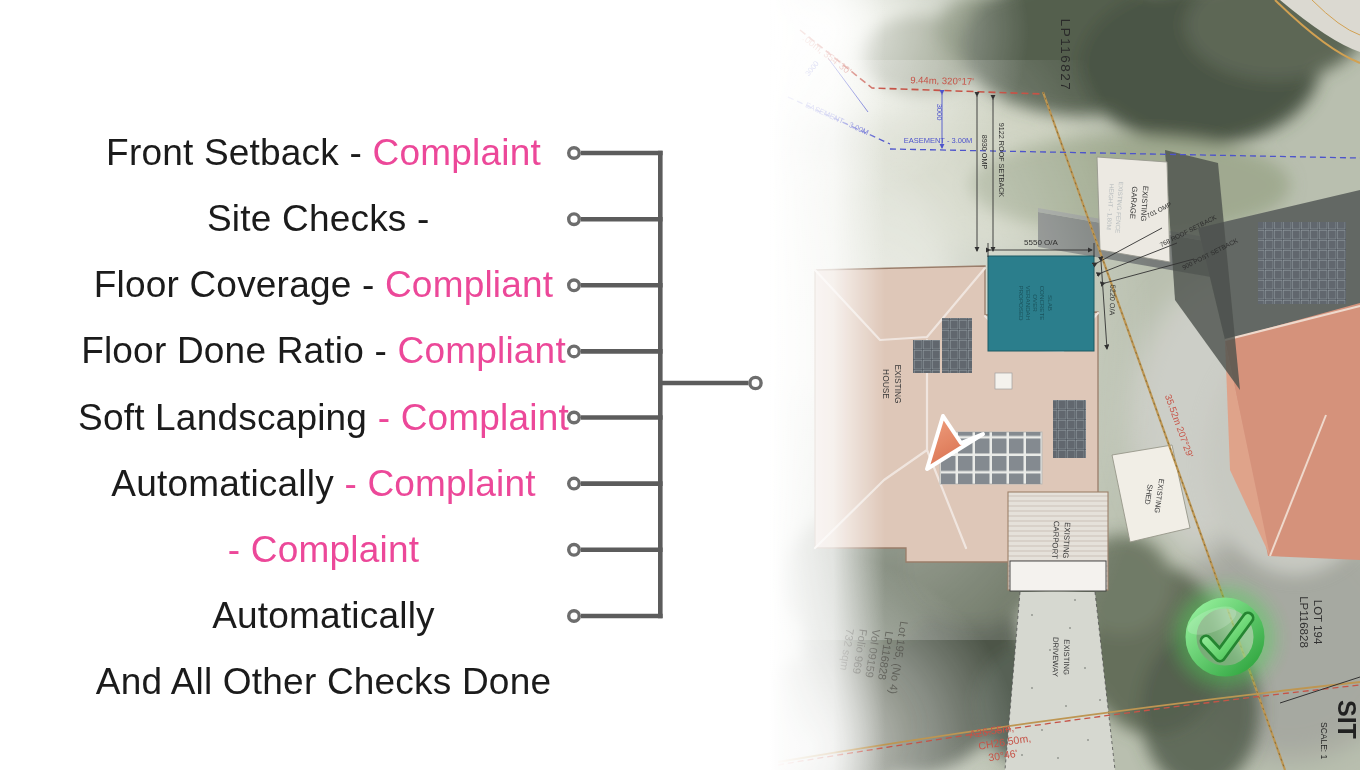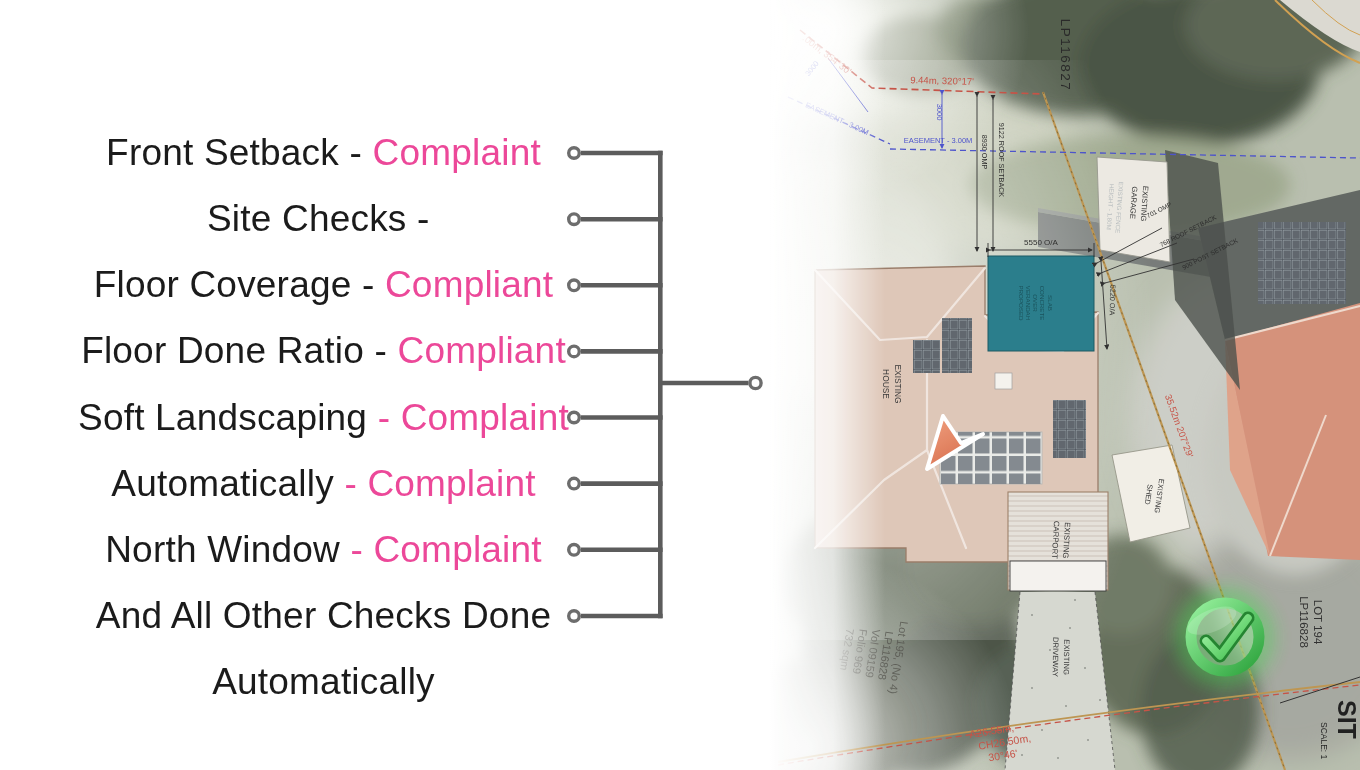--- a/index.html
+++ b/index.html
@@ -21,23 +21,23 @@
 </head>
 <body>
 
 <div class="checklist">
   <div class="check-row"><span class="lbl">Front Setback - </span><span class="stat">Complaint</span></div>
   <div class="check-row"><span class="lbl">Site Checks - </span></div>
   <div class="check-row"><span class="lbl">Floor Coverage - </span><span class="stat">Compliant</span></div>
   <div class="check-row"><span class="lbl">Floor Done Ratio - </span><span class="stat">Compliant</span></div>
   <div class="check-row"><span class="lbl">Soft Landscaping </span><span class="stat">- Complaint</span></div>
   <div class="check-row"><span class="lbl">Automatically </span><span class="stat">- Complaint</span></div>
-  <div class="check-row"><span class="lbl">North Window </span><span class="stat">- Complaint</span></div>
+  <div class="check-row"><span class="stat">- Complaint</span></div>
+  <div class="check-row"><span class="lbl">Automatically</span><span class="stat"></span></div>
   <div class="check-row"><span class="lbl">And All Other Checks Done</span><span class="stat"></span></div>
-  <div class="check-row"><span class="lbl">Automatically</span><span class="stat"></span></div>
 </div>
 
 <svg id="connector-svg" width="780" height="770" viewBox="0 0 780 770">
   <g stroke="#5c5c5c" stroke-width="4.6">
     <line x1="581" y1="153" x2="662.6" y2="153"></line>
     <line x1="581" y1="219.2" x2="662.6" y2="219.2"></line>
     <line x1="581" y1="285.3" x2="662.6" y2="285.3"></line>
     <line x1="581" y1="351.4" x2="662.6" y2="351.4"></line>
     <line x1="581" y1="417.5" x2="662.6" y2="417.5"></line>
     <line x1="581" y1="483.6" x2="662.6" y2="483.6"></line>

